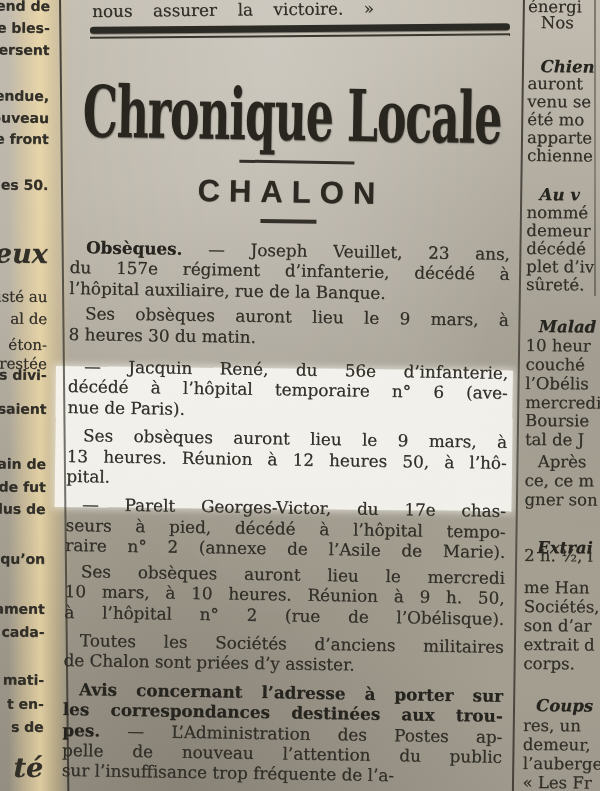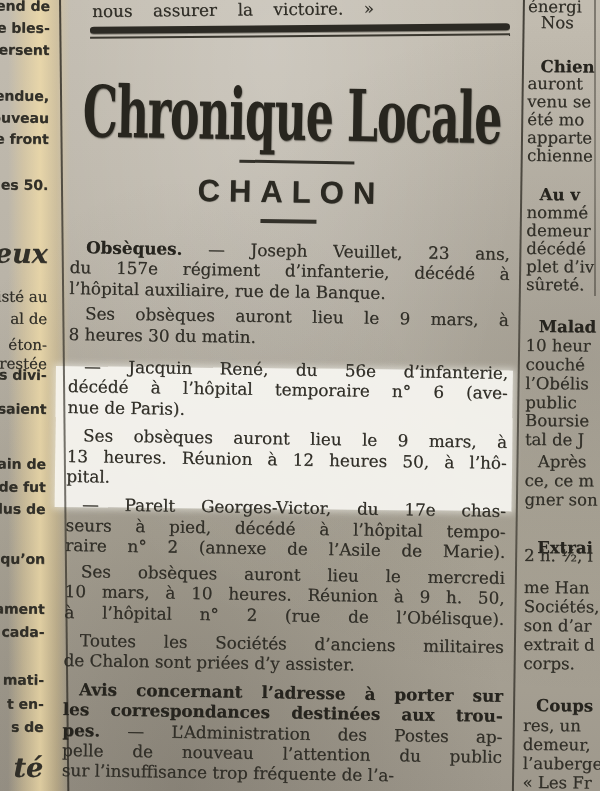--- a/index.html
+++ b/index.html
@@ -57,21 +57,21 @@
   
   .leftcol{position:absolute;left:0;top:0;width:52px;height:791px;z-index:4;
     transform:rotate(0.5deg);transform-origin:top right;}
   .frag{position:absolute;right:2px;font-size:15px;white-space:nowrap;}
   .frag.b{font-weight:bold;font-family:"DejaVu Sans","Liberation Sans",sans-serif;font-size:14px;}
   .frag.i{font-style:italic;font-size:27px;font-weight:bold;}
   .rightcol{position:absolute;left:528px;top:0;width:80px;height:791px;z-index:4;
     transform:rotate(0.4deg);transform-origin:top left;}
   .rfrag{position:absolute;left:0;font-size:16.5px;white-space:nowrap;}
   .rfrag.ind{left:13px;}
-  .rfrag.b{font-weight:bold;color:#26241e;}
+  .rfrag.b{font-weight:bold;color:#26241e;font-style:italic;}
 </style>
 </head>
 <body>
 
 <div class="page">
   <div class="fold"></div>
   <div class="highlight"></div>
   <div class="divider divider-left"></div>
   <div class="divider divider-right"></div>
   <div class="divider divider-edge"></div>
@@ -171,21 +171,21 @@
     <div class="rfrag ind b" style="top:185px">Au v</div>
     <div class="rfrag" style="top:203px">nommé</div>
     <div class="rfrag" style="top:221px">demeur</div>
     <div class="rfrag" style="top:239px">décédé</div>
     <div class="rfrag" style="top:257px">plet d’iv</div>
     <div class="rfrag" style="top:275px">sûreté.</div>
     <div class="rfrag ind b" style="top:317px">Malad</div>
     <div class="rfrag" style="top:336px">10 heur</div>
     <div class="rfrag" style="top:355px">couché</div>
     <div class="rfrag" style="top:374px">l’Obélis</div>
-    <div class="rfrag" style="top:393px">public</div>
+    <div class="rfrag" style="top:393px">mercredi</div>
     <div class="rfrag" style="top:411px">Boursie</div>
     <div class="rfrag" style="top:430px">tal de J</div>
     <div class="rfrag ind" style="top:452px">Après</div>
     <div class="rfrag" style="top:471px">ce, ce m</div>
     <div class="rfrag" style="top:490px">gner son</div>
     <div class="rfrag ind b" style="top:538px">Extrai</div>
     <div class="rfrag" style="top:546px">2 h. ½, l</div>
     <div class="rfrag" style="top:578px">me Han</div>
     <div class="rfrag" style="top:597px">Sociétés,</div>
     <div class="rfrag" style="top:616px">son d’ar</div>

